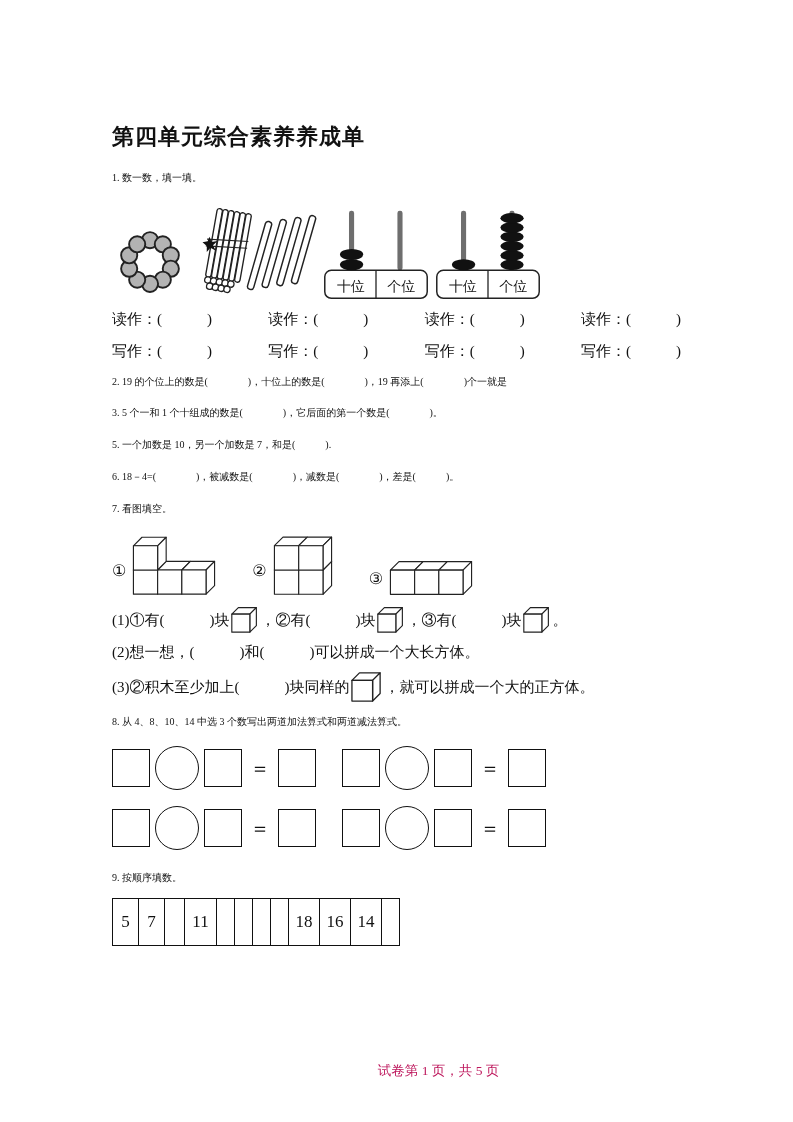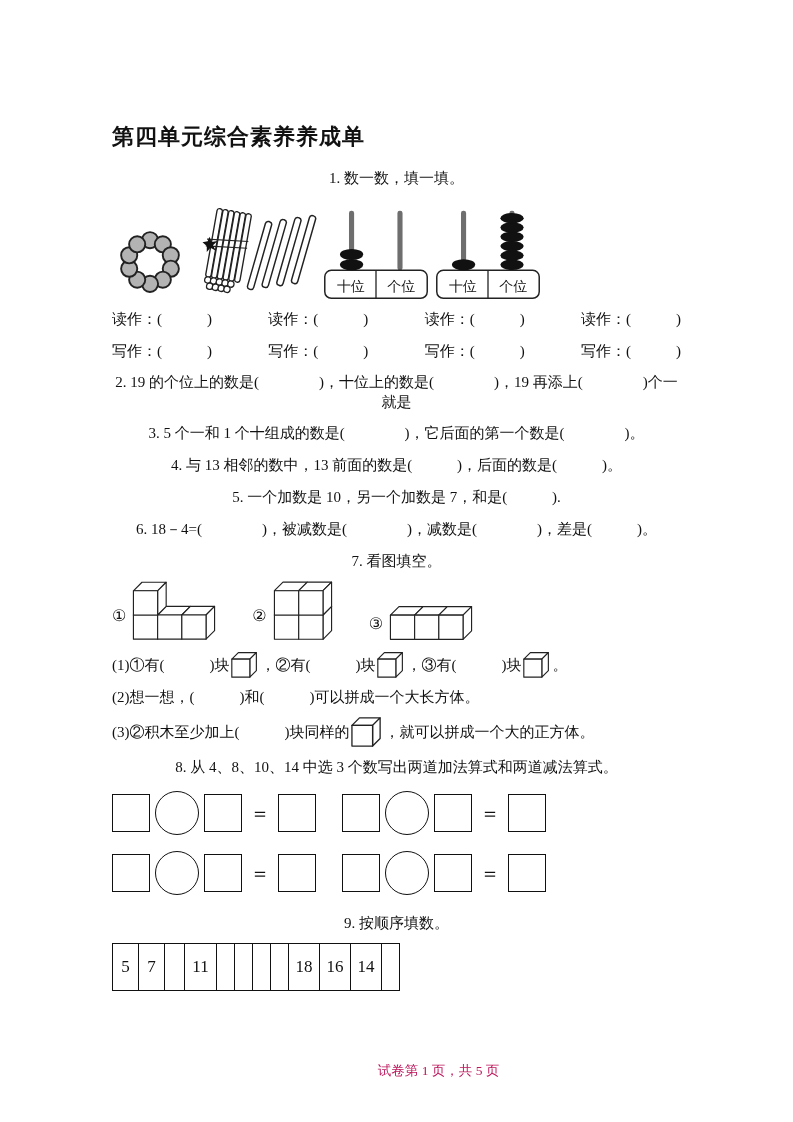--- a/index.html
+++ b/index.html
@@ -12,21 +12,21 @@
     overflow:hidden;
   }
   .content{padding:122px 112px 0 112px;}
   .title{
     text-align:left;font-size:22px;font-weight:bold;
     letter-spacing:1px;margin:0 0 16px 0;line-height:30px;
   }
   .sec-heading{
     font-size:16.5px;font-weight:bold;margin:0 0 14px 0;line-height:24px;
   }
-  .q{font-size:15px;line-height:20px;margin:0 0 12px 0;white-space:pre-wrap;text-align:center;}
+  .q{font-size:10px;line-height:20px;margin:0 0 12px 0;white-space:pre-wrap;}
   .figrow{
     display:flex;align-items:flex-end;
     height:102px;margin-bottom:6px;
   }
   .rwrow{
     display:flex;justify-content:space-between;
     font-size:15px;line-height:22px;margin-bottom:10px;gap:18px;
   }
   .rwrow span{white-space:pre;}
   svg{display:block;}
@@ -155,24 +155,23 @@
     </div>
     <div class="rwrow">
       <span>写作：(　　　)</span>
       <span>写作：(　　　)</span>
       <span>写作：(　　　)</span>
       <span>写作：(　　　)</span>
     </div>
 
     <div class="q" style="margin-bottom:11px">2. 19 的个位上的数是(　　　　)，十位上的数是(　　　　)，19 再添上(　　　　)个一就是</div>
     <div class="q">3. 5 个一和 1 个十组成的数是(　　　　)，它后面的第一个数是(　　　　)。</div>
-    <div class="q">4. 与 13 相邻的数中，13 前面的数是(　　　)，后面的数是(　　　)。</div>
     <div class="q">5. 一个加数是 10，另一个加数是 7，和是(　　　).</div>
     <div class="q">6. 18－4=(　　　　)，被减数是(　　　　)，减数是(　　　　)，差是(　　　)。</div>
-    <div class="q" style="margin-bottom:8px">7. 看图填空。</div>
+    <div class="q" style="margin-bottom:15px">7. 看图填空。</div>
 
     <div class="cubefigs">
       <div class="cubefig">
         <span class="figlabel">①</span>
         <svg width="84" height="62" viewBox="0 0 118 86">
           <g fill="#fff" stroke="#222" stroke-width="1.6" stroke-linejoin="round">
             <polygon points="2,50 14,38 48,38 36,50"></polygon>
               <rect x="2" y="50" width="34" height="34"></rect>
             <polygon points="36,50 48,38 82,38 70,50"></polygon>
               <rect x="36" y="50" width="34" height="34"></rect>

